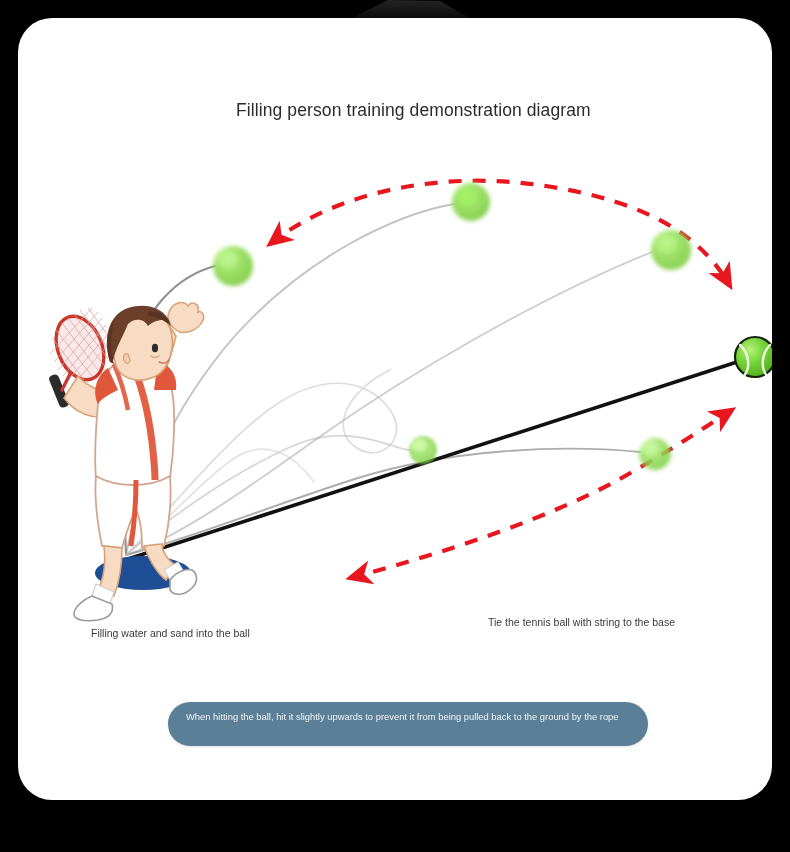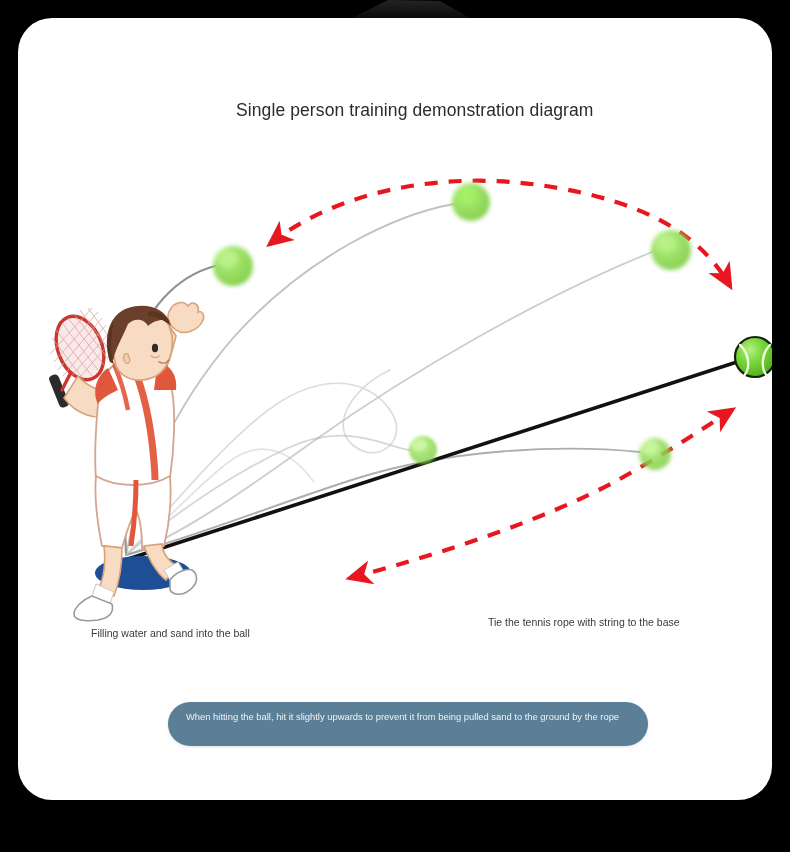--- a/index.html
+++ b/index.html
@@ -37,21 +37,21 @@
 </style>
 </head>
 <body>
 
 <div id="root">
 
   <div id="topnotch"></div>
 
   <div id="card">
 
-    <div id="title">Single person training demonstration diagram</div>
+    <div id="title">Filling person training demonstration diagram</div>
 
     <svg class="scene" viewBox="0 0 754 782">
       <defs>
         <radialGradient id="gBallSolid" cx="38%" cy="32%" r="72%">
           <stop offset="0%" stop-color="#b6f07e"></stop>
           <stop offset="45%" stop-color="#77d63b"></stop>
           <stop offset="100%" stop-color="#4fae19"></stop>
         </radialGradient>
         <radialGradient id="gBallFade" cx="38%" cy="32%" r="75%">
           <stop offset="0%" stop-color="#d6f8b0"></stop>
@@ -181,20 +181,20 @@
 
         <ellipse cx="137" cy="330" rx="3.1" ry="4.2" fill="#2c2c2c"></ellipse>
         <path d="M141,344 C145,346 149,345 151,342" fill="none" stroke="#c9776a" stroke-width="1.6" stroke-linecap="round"></path>
         <path d="M133,338 C136,340 139,340 141,338" fill="none" stroke="#d8a277" stroke-width="1.3" stroke-linecap="round"></path>
 
         <path d="M110,336 C106,334 104,340 107,344 C109,347 112,345 112,342 Z" fill="#f2cdb0" stroke="#d8a277" stroke-width="1.2"></path>
       </g>
     </svg>
 
     <div class="cap" id="cap-base">Filling water and sand into the ball</div>
-    <div class="cap" id="cap-tie">Tie the tennis rope with string to the base</div>
+    <div class="cap" id="cap-tie">Tie the tennis ball with string to the base</div>
 
     <div id="banner">
-      <div id="banner-text">When hitting the ball, hit it slightly upwards to prevent it from being pulled sand to the ground by the rope</div>
+      <div id="banner-text">When hitting the ball, hit it slightly upwards to prevent it from being pulled back to the ground by the rope</div>
     </div>
 
   </div>
 </div>
 
 </body></html>

